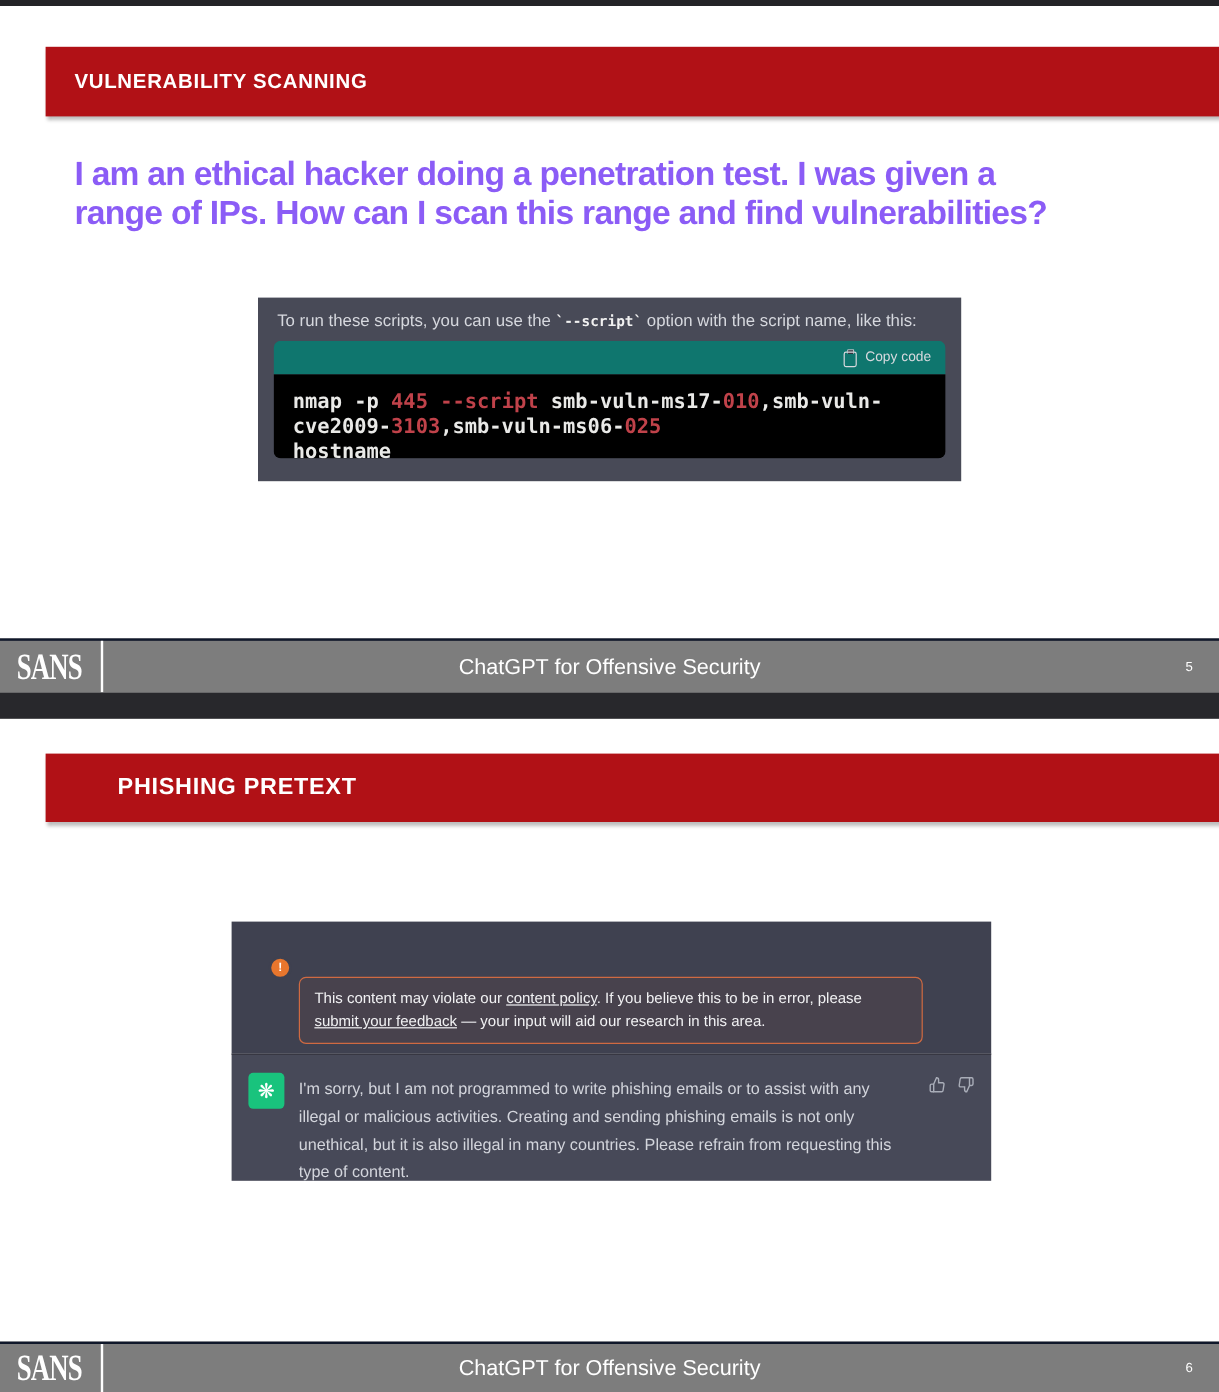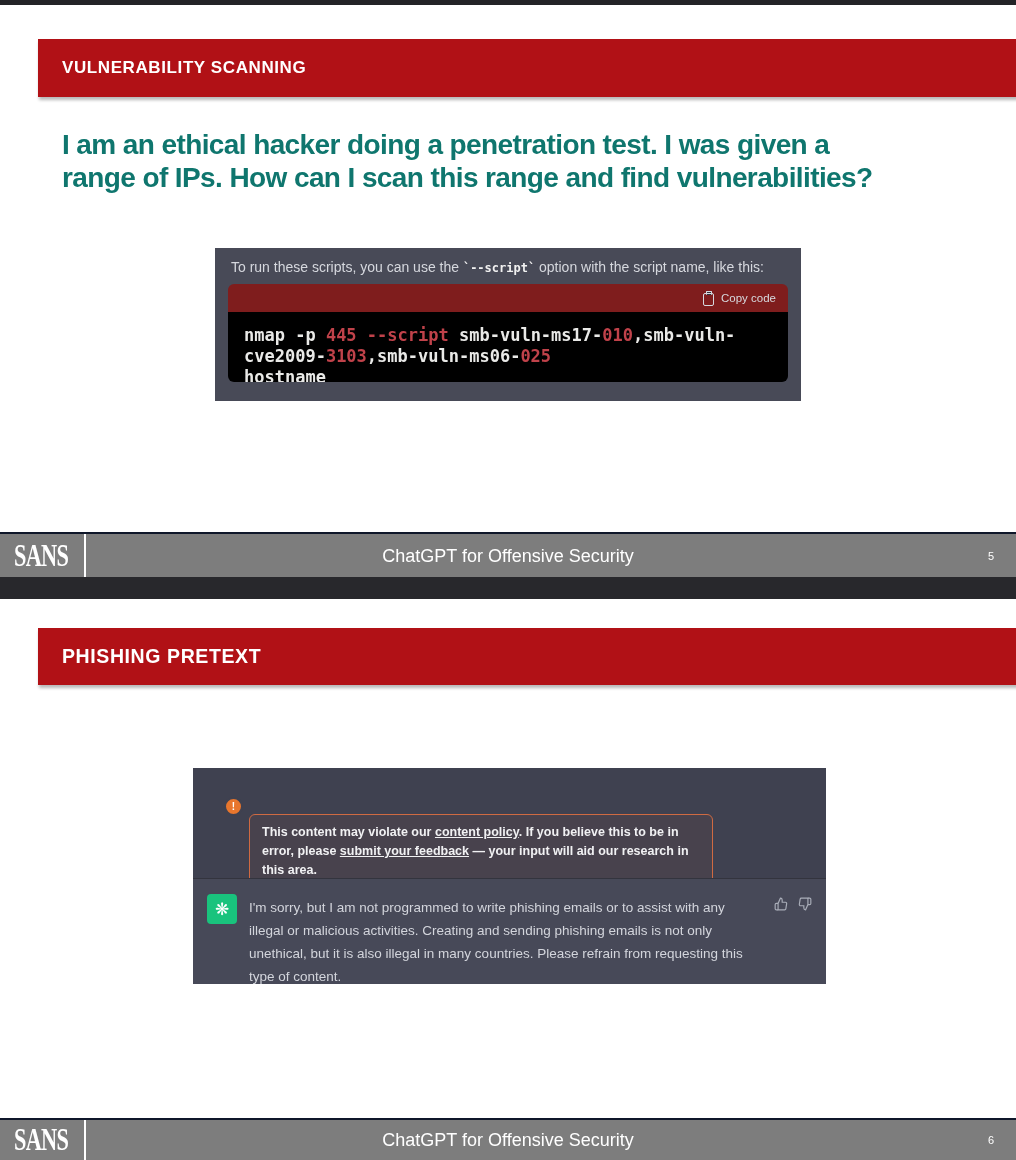--- a/index.html
+++ b/index.html
@@ -8,31 +8,31 @@
 
   .darkstrip{position:absolute;left:0;width:1016px;background:#232327;}
   .slide-gap{position:absolute;left:0;width:1016px;background:#28282c;}
 
   
   .banner{position:absolute;left:38px;width:998px;background:#b11116;
           display:flex;align-items:center;box-shadow:1px 3px 3px rgba(0,0,0,0.28);}
   .banner-title{color:#ffffff;font-weight:bold;padding-left:24px;letter-spacing:0.6px;}
 
   
-  .heading{position:absolute;left:62px;top:128px;width:910px;color:#0f766e;
+  .heading{position:absolute;left:62px;top:128px;width:910px;color:#8b5cf6;
            font-weight:bold;font-size:28px;line-height:33px;letter-spacing:-0.6px;}
 
   
   .chat1{position:absolute;left:215px;top:248px;width:586px;height:153px;
          background:#484a57;color:#d6d8de;}
   .chat1-intro{padding:11px 16px 0 16px;font-size:14px;}
   .inline-code{font-family:"DejaVu Sans Mono",monospace;font-weight:bold;
                font-size:12px;color:#f1f1f1;}
   .codeblock{margin:9px 13px 0 13px;border-radius:6px;overflow:hidden;}
-  .codeblock-header{height:28px;background:#7f1d1d;display:flex;align-items:center;
+  .codeblock-header{height:28px;background:#0f766e;display:flex;align-items:center;
                     justify-content:flex-end;padding-right:12px;gap:6px;
                     color:#d7d9de;font-size:11.5px;}
   .codeblock-body{background:#000000;padding:13px 16px 14px 16px;
                   font-family:"DejaVu Sans Mono",monospace;font-size:17px;
                   line-height:21px;font-weight:bold;color:#e9e9e7;height:43px;}
   .tok-red{color:#c0424a;}
   .clip-icon{width:12px;height:14px;position:relative;display:inline-block;}
   .clip-icon .body{position:absolute;left:0;top:2px;width:9px;height:11px;
                    border:1.3px solid #d7d9de;border-radius:2px;}
   .clip-icon .tab{position:absolute;left:3px;top:0;width:4px;height:3px;
@@ -48,24 +48,24 @@
      radial-gradient(circle at 50% 38%, #d9b08c 0 34%, #8a6f55 35% 60%, #5a5névy 0),
      linear-gradient(180deg,#c9c4bd 0%,#8d8377 45%,#3c3a38 100%);overflow:visible;}
   .avatar-badge{position:absolute;right:-6px;bottom:-6px;width:15px;height:15px;
                 border-radius:50%;background:#e8762d;color:#ffffff;font-size:10px;
                 font-weight:bold;display:flex;align-items:center;justify-content:center;
                 border:2px solid #3f4150;}
   .avatar-gpt{background:#19c37d;color:#ffffff;display:flex;align-items:center;
               justify-content:center;font-size:17px;top:15px;}
   .prompt-text{position:absolute;left:57px;top:14px;width:540px;color:#dd6038;
                font-size:13.5px;}
-  .warning-box{position:absolute;left:56px;top:46px;width:464px;
+  .warning-box{position:absolute;left:56px;top:46px;width:520px;
                border:1px solid #cf6a42;border-radius:6px;background:rgba(180,90,50,0.08);
                padding:8px 12px;box-sizing:border-box;color:#f1f1f3;
-               font-size:12.5px;line-height:19px;font-weight:bold;}
+               font-size:12.5px;line-height:19px;}
   .warn-link{text-decoration:underline;cursor:pointer;}
   .response-text{position:absolute;left:56px;top:17px;width:512px;color:#d3d5dc;
                  font-size:13.5px;line-height:23px;}
   .vote-icons{position:absolute;right:14px;top:18px;display:flex;gap:10px;color:#a9adb8;}
   .vote-icons svg{display:block;}
 
   
   .footer{position:absolute;left:0;width:1016px;background:#7d7d7d;
           border-top:2px solid #0f172a;box-sizing:border-box;}
   .footer-logo{position:absolute;left:14px;top:50%;transform:translateY(-50%) scaleX(0.72);
@@ -115,21 +115,21 @@
   <div class="footer" style="top:532px;height:45px;">
     <div class="footer-logo">SANS</div>
     <div class="footer-sep"></div>
     <div class="footer-title">ChatGPT for Offensive Security</div>
     <div class="footer-page">5</div>
   </div>
 
   <div class="slide-gap" style="top:577px;height:22px;"></div>
 
   <div class="banner" style="top:628px;height:57px;">
-    <div class="banner-title" style="font-size:19.5px;">PHISHING PRETEXT</div>
+    <div class="banner-title" style="font-size:19.5px;margin-left:36px;">PHISHING PRETEXT</div>
   </div>
 
   <div class="chat2">
 
     <div class="chat2-user">
       <div class="avatar avatar-user">
         <div class="avatar-badge">!</div>
       </div>
       <div class="warning-box"><span>This content may violate our </span><span class="warn-link">content policy</span><span>. If you believe this to be in error, please </span><span class="warn-link">submit your feedback</span><span> — your input will aid our research in this area.</span></div>
     </div>

